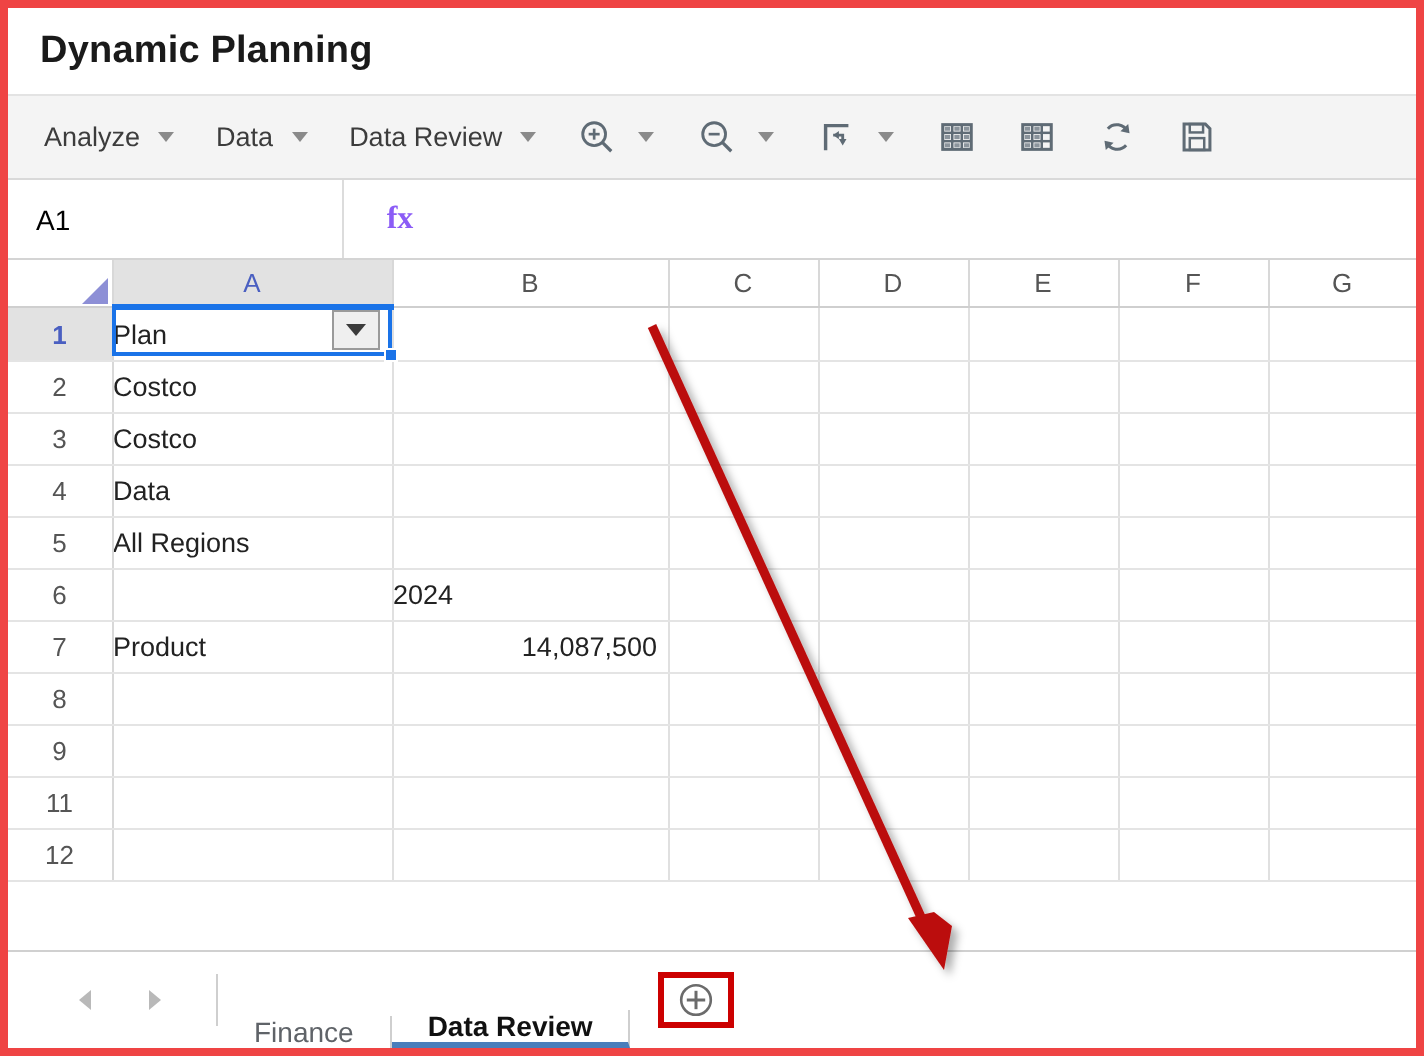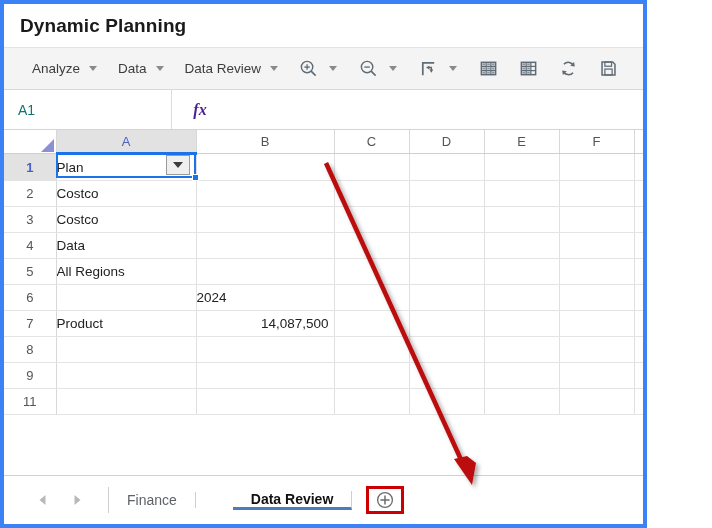--- a/index.html
+++ b/index.html
@@ -5,24 +5,24 @@
   html, body {
     margin: 0;
     padding: 0;
     background: #ffffff;
   }
   body {
     font-family: "Liberation Sans", sans-serif;
   }
   #app {
     position: relative;
-    width: 647px;
+    width: 712px;
     height: 528px;
     box-sizing: border-box;
-    border: 4px solid #3b82f6;
+    border: 4px solid #ef4444;
     background: #ffffff;
     overflow: hidden;
   }
 
   
   .titlebar {
     height: 44px;
     box-sizing: border-box;
     background: #ffffff;
     display: flex;
@@ -38,21 +38,21 @@
   }
 
   
   .toolbar {
     height: 42px;
     box-sizing: border-box;
     background: #f4f4f4;
     border-bottom: 1px solid #d9d9d9;
     display: flex;
     align-items: center;
-    padding-left: 24px;
+    padding-left: 14px;
   }
   .menu-item {
     display: flex;
     align-items: center;
     height: 28px;
     padding: 0 3px 0 4px;
     margin-right: 14px;
     cursor: default;
   }
   .menu-label {
@@ -99,33 +99,32 @@
     align-items: stretch;
   }
   .namebox {
     width: 168px;
     box-sizing: border-box;
     border-right: 1px solid #dcdcdc;
     display: flex;
     align-items: center;
     padding-left: 14px;
     font-size: 14px;
-    color: #0f766e;
+    color: #000000;
   }
   .fx-wrap {
     width: 56px;
     display: flex;
     align-items: center;
     justify-content: center;
   }
   .fx {
     font-family: "Liberation Serif", serif;
-    font-style: italic;
     font-size: 16px;
-    color: #4c1d95;
+    color: #8b5cf6;
     font-weight: bold;
   }
   .formula-input {
     flex: 1;
     display: flex;
     align-items: center;
     font-size: 13.5px;
     color: #333333;
   }
 
@@ -275,22 +274,21 @@
     justify-content: center;
     cursor: default;
   }
   .tabs-divider {
     width: 1px;
     background: #cfcfcf;
     margin: 11px 0;
   }
   .tabs {
     display: flex;
-    align-items: center;
-    gap: 37px;
+    align-items: flex-end;
   }
   .sheet-tab {
     display: flex;
     align-items: center;
     justify-content: center;
     padding: 0 18px;
     font-size: 14px;
     color: #5f6368;
     border-right: 1px solid #cfcfcf;
     box-sizing: border-box;
@@ -572,20 +570,30 @@
         <tr>
           <td class="rowhead">11</td>
           <td class="cell"></td>
           <td class="cell"></td>
           <td class="cell"></td>
           <td class="cell"></td>
           <td class="cell"></td>
           <td class="cell"></td>
           <td class="cell"></td>
         </tr>
+        <tr>
+          <td class="rowhead">12</td>
+          <td class="cell"></td>
+          <td class="cell"></td>
+          <td class="cell"></td>
+          <td class="cell"></td>
+          <td class="cell"></td>
+          <td class="cell"></td>
+          <td class="cell"></td>
+        </tr>
       </tbody>
     </table>
 
     <div class="sel-box"></div>
     <div class="dropdown-btn">
       <span class="dropdown-tri"></span>
     </div>
     <div class="fill-handle"></div>
   </div>
 

